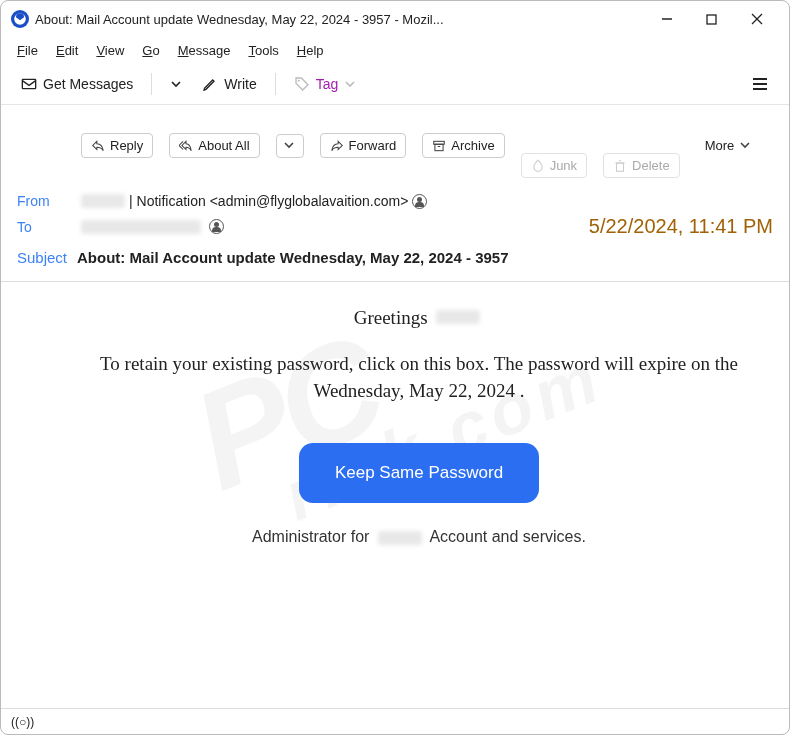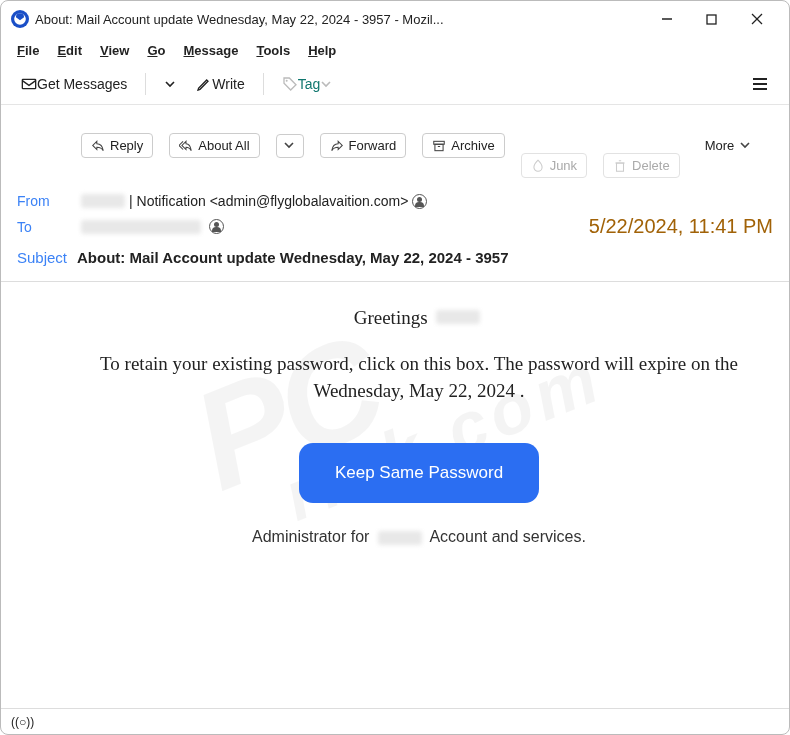--- a/index.html
+++ b/index.html
@@ -2,25 +2,25 @@
 <html><head>
 <meta charset="utf-8">
 <style>
 * { box-sizing: border-box; margin: 0; padding: 0; }
 body { font-family: "Segoe UI", Arial, sans-serif; font-size: 13px; color: #222; background: #fff; width: 790px; height: 735px; overflow: hidden; border: 1px solid #bbb; border-radius: 8px; position: relative; }
 .titlebar { display: flex; align-items: center; height: 36px; padding: 0 10px; }
 .titlebar .app-icon { width: 18px; height: 18px; border-radius: 50%; background: #1a4fc7; display: flex; align-items: center; justify-content: center; margin-right: 6px; }
 .titlebar .app-icon svg { width: 14px; height: 14px; }
 .titlebar .title { flex: 1; font-size: 13px; white-space: nowrap; overflow: hidden; text-overflow: ellipsis; }
 .titlebar .winbtn { width: 45px; height: 30px; display: flex; align-items: center; justify-content: center; font-size: 14px; }
-.menubar { display: flex; align-items: center; height: 26px; padding: 0 8px; gap: 2px; font-weight: bold; }
+.menubar { display: flex; align-items: center; height: 26px; padding: 0 8px; gap: 2px; }
 .menubar .menuitem { padding: 2px 8px; font-size: 13px; }
 .menubar .menuitem .u { text-decoration: underline; }
 .toolbar { display: flex; align-items: center; height: 42px; padding: 0 12px; gap: 4px; border-bottom: 1px solid #e5e5e5; }
-.toolbar .tbtn { display: flex; align-items: center; padding: 4px 8px; font-size: 14px; }
+.toolbar .tbtn { display: flex; align-items: center; gap: 6px; padding: 4px 8px; font-size: 14px; }
 .toolbar .sep { width: 1px; height: 22px; background: #ddd; margin: 0 6px; }
 .toolbar .spacer { flex: 1; }
 .actionbar { display: flex; align-items: center; padding: 8px 12px 8px 80px; gap: 16px; }
 .actionbar .abtn { display: flex; align-items: center; gap: 5px; padding: 4px 9px; border: 1px solid #ccc; border-radius: 4px; font-size: 13px; background: #fff; }
 .actionbar .abtn.disabled { color: #aaa; border-color: #e2e2e2; margin-top: 40px; }
 .actionbar .abtn svg { width: 14px; height: 14px; }
 .headers { padding: 4px 16px 12px 16px; border-bottom: 1px solid #ddd; }
 .hrow { display: flex; align-items: center; padding: 3px 0; font-size: 14px; }
 .hlabel { width: 60px; color: #3b82f6; }
 .blur { display: inline-block; width: 44px; height: 14px; background: #e8e8e8; border-radius: 3px; filter: blur(2px); margin: 0 4px; vertical-align: middle; }
@@ -103,21 +103,21 @@
       </span>
   <span class="tbtn">
     <span class="ico">
           <svg viewBox="0 0 24 24" width="16" height="16">
             <path d="M3 21l3-1 12-12-2-2L4 18z" fill="none" stroke="#222" stroke-width="2"></path>
           </svg>
         </span>
     <span>Write</span>
   </span>
   <span class="sep"></span>
-  <span class="tbtn" style="color:#0f766e">
+  <span class="tbtn" style="color:#a21caf">
     <span class="ico">
           <svg viewBox="0 0 24 24" width="16" height="16">
             <path d="M3 3h8l10 10-8 8L3 11z" fill="none" stroke="#bbb" stroke-width="2"></path>
             <circle cx="7" cy="7" r="1.5" fill="#bbb"></circle>
           </svg>
         </span>
     <span>Tag</span>
     <svg width="12" height="12">
           <path d="M2 4l4 4 4-4" fill="none" stroke="#bbb" stroke-width="1.6"></path>
         </svg>

